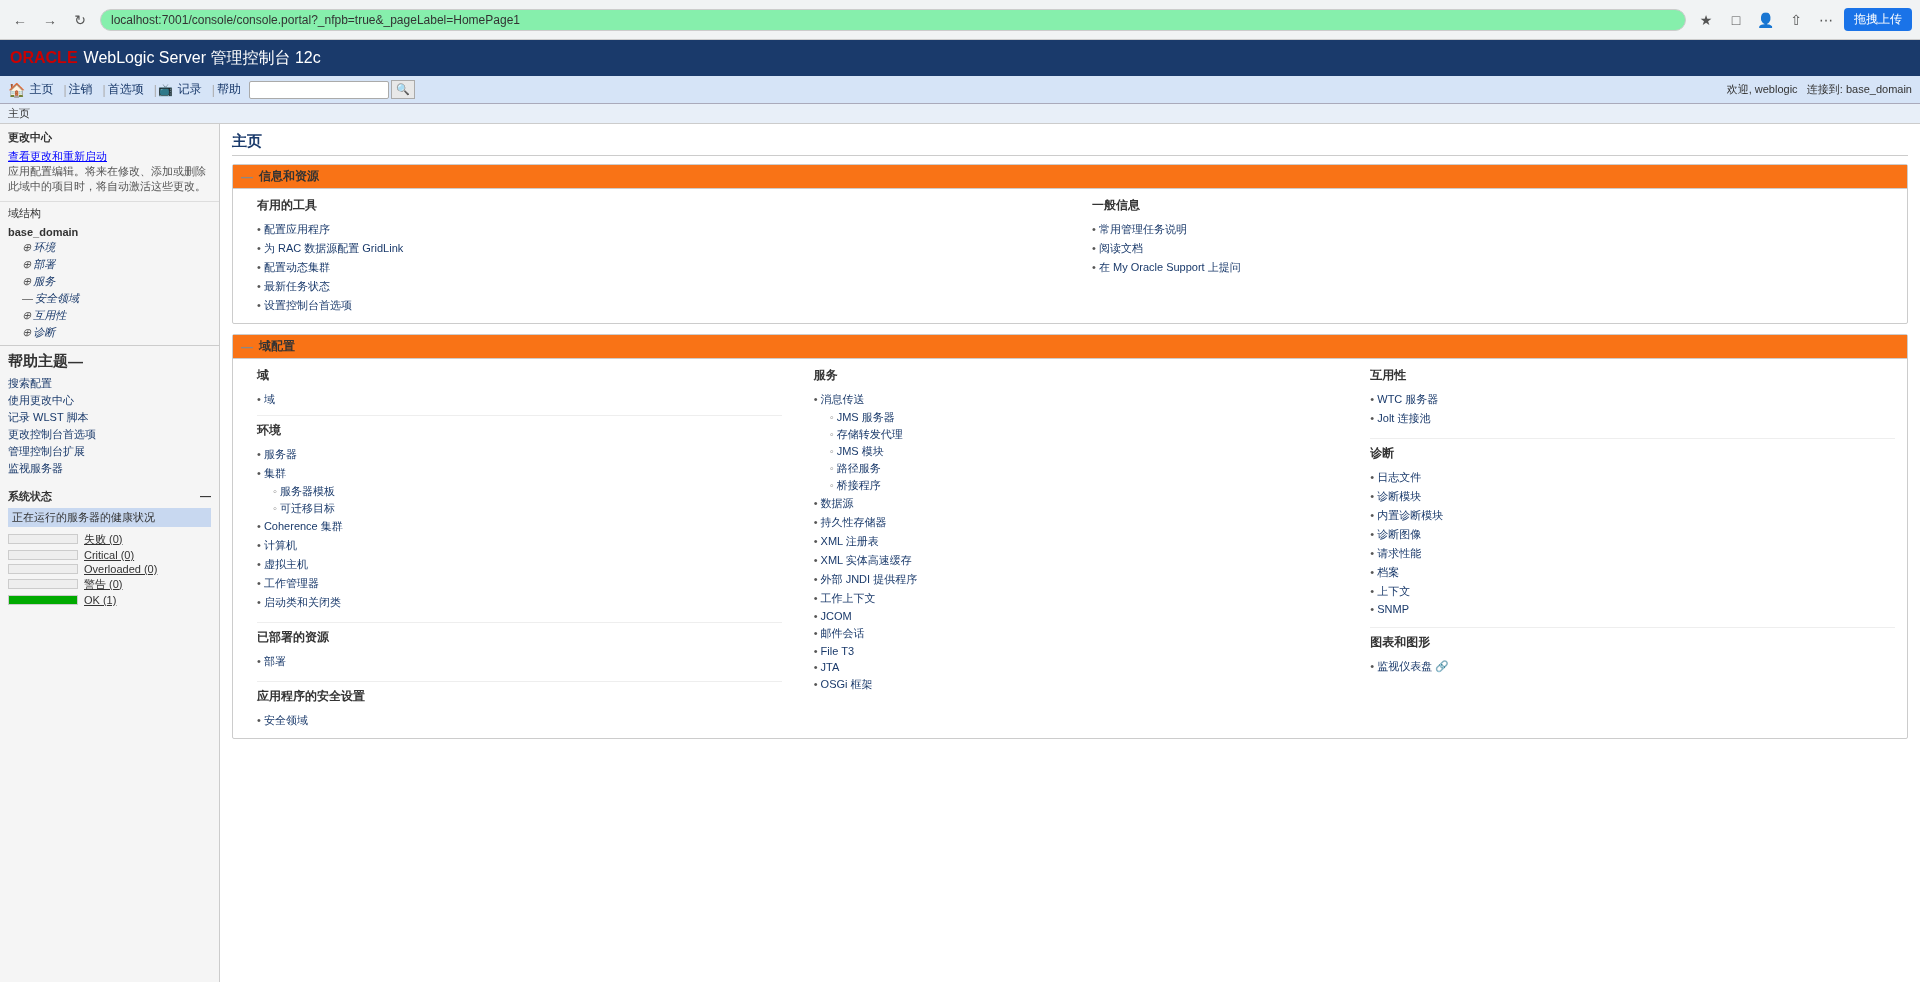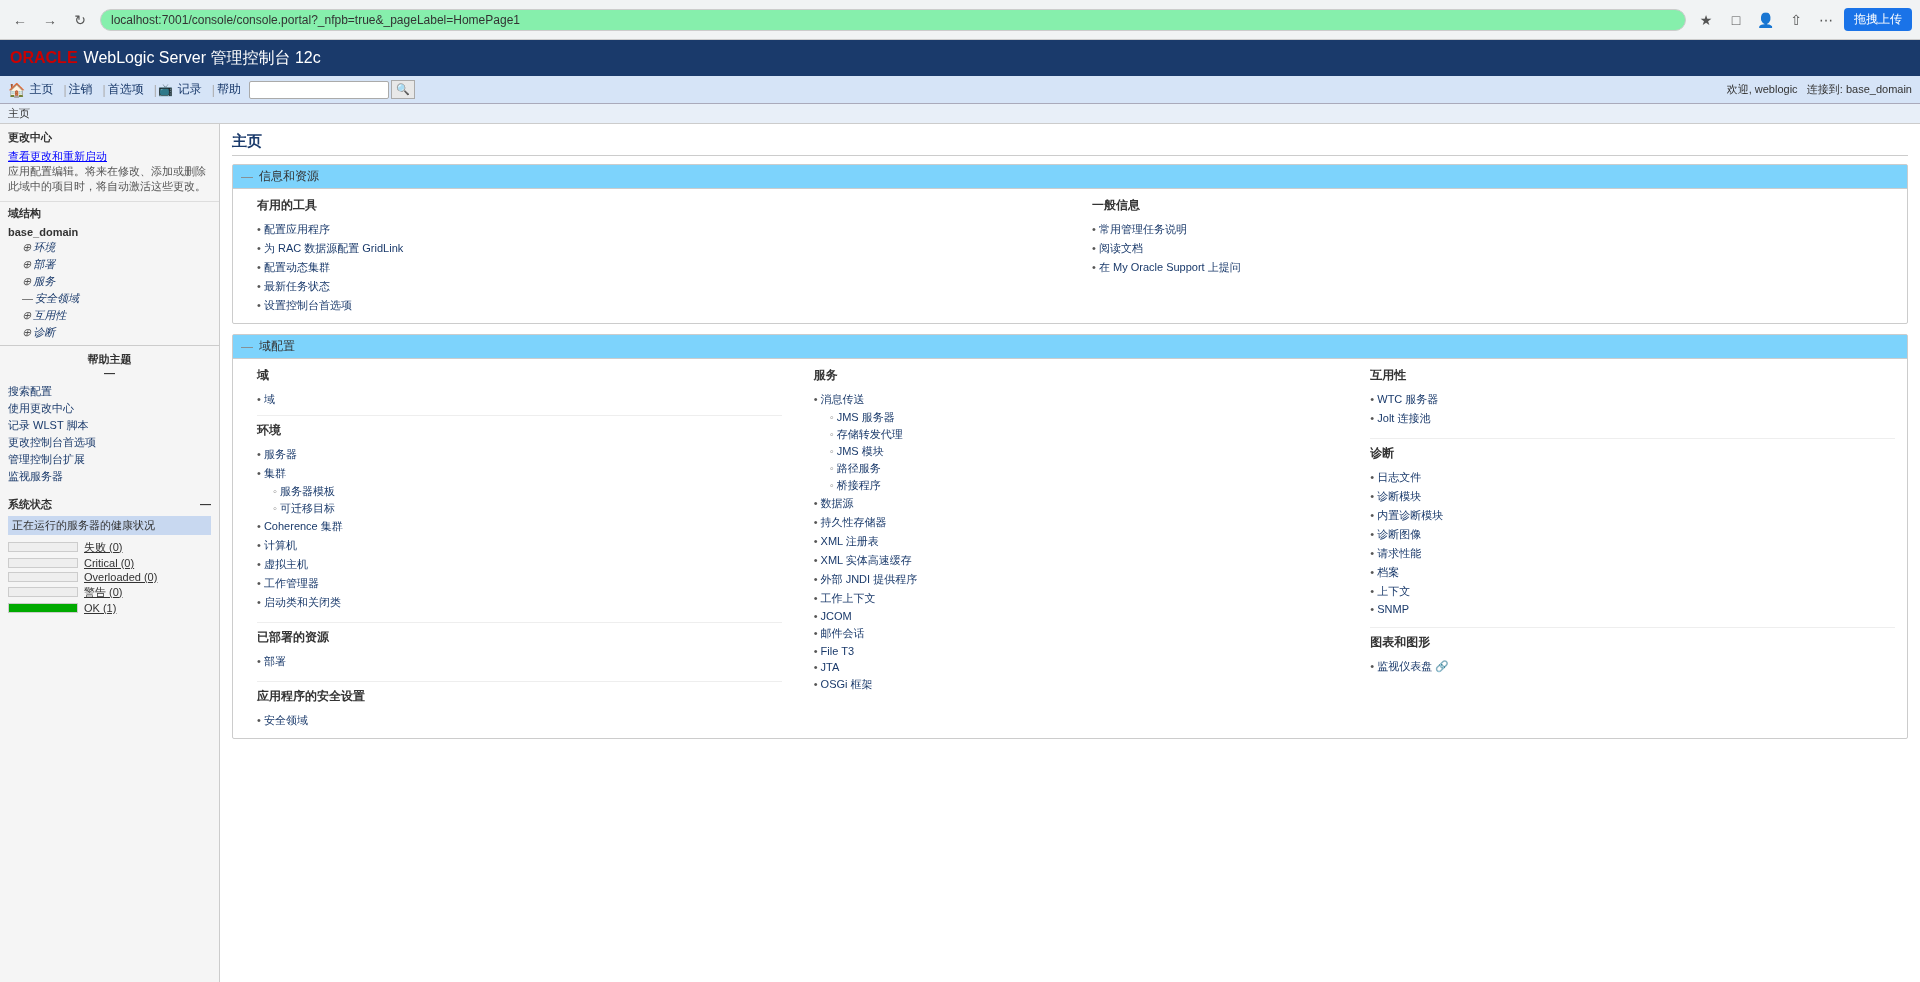--- a/index.html
+++ b/index.html
@@ -112,38 +112,37 @@
     }
     .sidebar-section-title {
       font-size: 11px; font-weight: bold; color: #333; margin-bottom: 4px;
     }
     .sidebar-update-link {
       color: #00f; font-size: 11px; cursor: pointer; text-decoration: underline;
     }
     .sidebar-desc { font-size: 11px; color: #555; line-height: 1.4; }
 
     .domain-tree { padding: 4px 8px; }
-    .domain-tree-title { font-size: 11px; font-weight: bold; color: #333; margin-bottom: 4px; }
+    .domain-tree-title { font-size: 11px; font-weight: normal; color: #333; margin-bottom: 4px; }
     .tree-item {
       font-size: 11px; cursor: pointer; padding: 1px 0;
       color: #1a3a6b;
     }
     .tree-item.root { font-weight: bold; color: #333; }
     .tree-item .expand { color: #555; margin-right: 2px; }
     .tree-indent { padding-left: 14px; font-style: italic; }
 
     .help-section {
       padding: 6px 8px;
       border-top: 1px solid #ccc;
     }
     .help-section-header {
-      display: flex; justify-content: space-between; align-items: center;
-      font-size: 11px; font-weight: bold; color: #333; margin-bottom: 4px;
+      display: flex; align-items: center;
+      font-size: 15px; font-weight: bold; color: #333; margin-bottom: 4px;
       cursor: pointer;
-      flex-direction: column;
     }
     .help-link {
       display: block; font-size: 11px; color: #1a3a6b;
       cursor: pointer; padding: 1px 0;
     }
 
     .status-section {
       padding: 6px 8px;
     }
     .status-section-header {
@@ -172,22 +171,22 @@
     .page-title {
       font-size: 15px; font-weight: bold; color: #1a3a6b;
       margin-bottom: 8px; padding-bottom: 4px;
       border-bottom: 1px solid #ccc;
     }
 
     .content-section {
       border: 1px solid #ccc; margin-bottom: 10px; border-radius: 2px;
     }
     .section-header {
-      background: #7dd3fc; padding: 3px 8px;
-      font-size: 12px; font-weight: normal; color: #333;
+      background: #f97316; padding: 3px 8px;
+      font-size: 12px; font-weight: bold; color: #333;
       border-bottom: 1px solid #ccc;
       display: flex; align-items: center;
     }
     .section-header::before {
       content: '—'; margin-right: 6px; color: #888;
     }
     .section-body { padding: 8px 12px; }
 
     .two-col { display: flex; gap: 20px; }
     .col { flex: 1; margin-left: 12px; }

